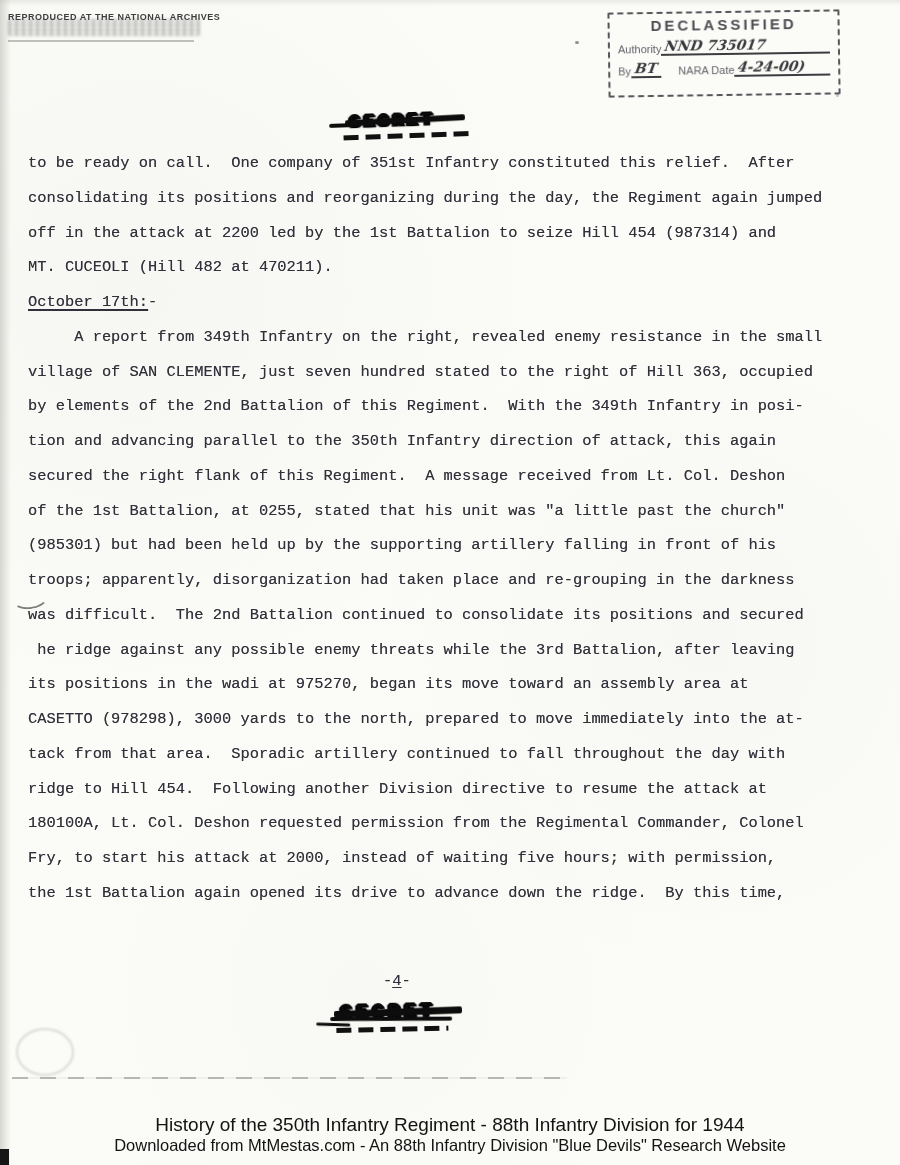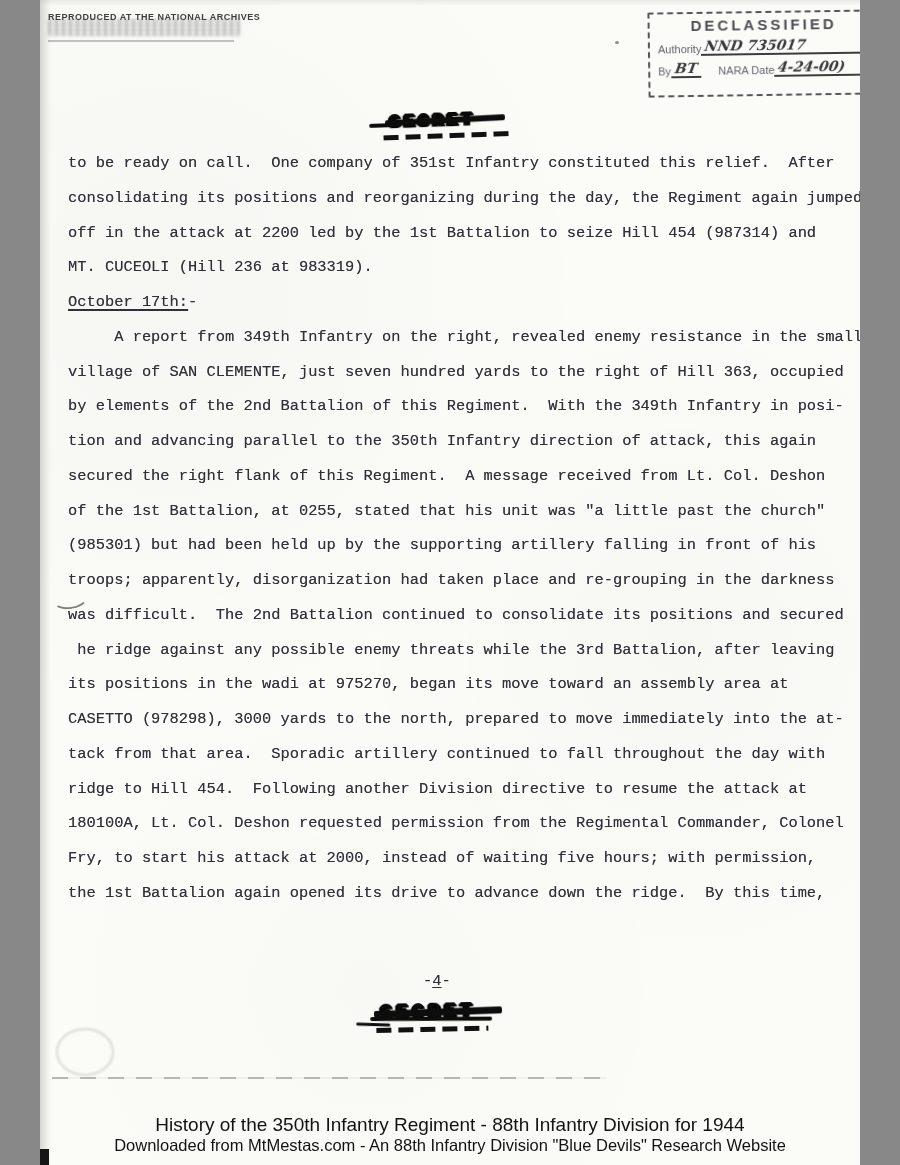--- a/index.html
+++ b/index.html
@@ -1,17 +1,17 @@
 <!DOCTYPE html>
 <html><head>
 <meta charset="utf-8">
 <style>
   html,body{margin:0;padding:0;background:#888;}
   .page{
-    position:relative;width:820px;height:1165px;margin:0 auto;overflow:hidden;
+    position:relative;width:900px;height:1165px;margin:0 auto;overflow:hidden;
     background:
       radial-gradient(circle at 15% 25%, rgba(0,0,0,0.018), transparent 40%),
       radial-gradient(circle at 78% 55%, rgba(0,0,0,0.014), transparent 38%),
       radial-gradient(circle at 40% 85%, rgba(0,0,0,0.012), transparent 30%),
       #fbfbf8;
     font-family:"Liberation Sans",sans-serif;
   }
   .edge-left{position:absolute;left:0;top:0;bottom:0;width:11px;
     background:linear-gradient(to right,rgba(185,185,178,0.55),rgba(185,185,178,0));}
   .edge-top{position:absolute;left:0;top:0;right:0;height:6px;
@@ -120,24 +120,24 @@
     <span class="word">SECRET</span>
     <span class="bar" style="left:-4px;top:12px;width:26px;height:4px;"></span>
     <span class="bar" style="left:12px;top:8px;width:120px;height:6px;transform:rotate(-1deg);"></span>
     <span class="dashes" style="left:10px;top:24px;width:126px;"></span>
   </div>
 
   <div class="doc-text">
     <div class="doc-line">to be ready on call.  One company of 351st Infantry constituted this relief.  After</div>
     <div class="doc-line">consolidating its positions and reorganizing during the day, the Regiment again jumped</div>
     <div class="doc-line">off in the attack at 2200 led by the 1st Battalion to seize Hill 454 (987314) and</div>
-    <div class="doc-line">MT. CUCEOLI (Hill 236 at 983319).</div>
+    <div class="doc-line">MT. CUCEOLI (Hill 482 at 470211).</div>
     <div class="doc-line"><span class="heading-u">October 17th:</span><span>-</span></div>
     <div class="doc-line">     A report from 349th Infantry on the right, revealed enemy resistance in the small</div>
-    <div class="doc-line">village of SAN CLEMENTE, just seven hundred yards to the right of Hill 363, occupied</div>
+    <div class="doc-line">village of SAN CLEMENTE, just seven hundred stated to the right of Hill 363, occupied</div>
     <div class="doc-line">by elements of the 2nd Battalion of this Regiment.  With the 349th Infantry in posi-</div>
     <div class="doc-line">tion and advancing parallel to the 350th Infantry direction of attack, this again</div>
     <div class="doc-line">secured the right flank of this Regiment.  A message received from Lt. Col. Deshon</div>
     <div class="doc-line">of the 1st Battalion, at 0255, stated that his unit was "a little past the church"</div>
     <div class="doc-line">(985301) but had been held up by the supporting artillery falling in front of his</div>
     <div class="doc-line">troops; apparently, disorganization had taken place and re-grouping in the darkness</div>
     <div class="doc-line">was difficult.  The 2nd Battalion continued to consolidate its positions and secured</div>
     <div class="doc-line"> he ridge against any possible enemy threats while the 3rd Battalion, after leaving</div>
     <div class="doc-line">its positions in the wadi at 975270, began its move toward an assembly area at</div>
     <div class="doc-line">CASETTO (978298), 3000 yards to the north, prepared to move immediately into the at-</div>

